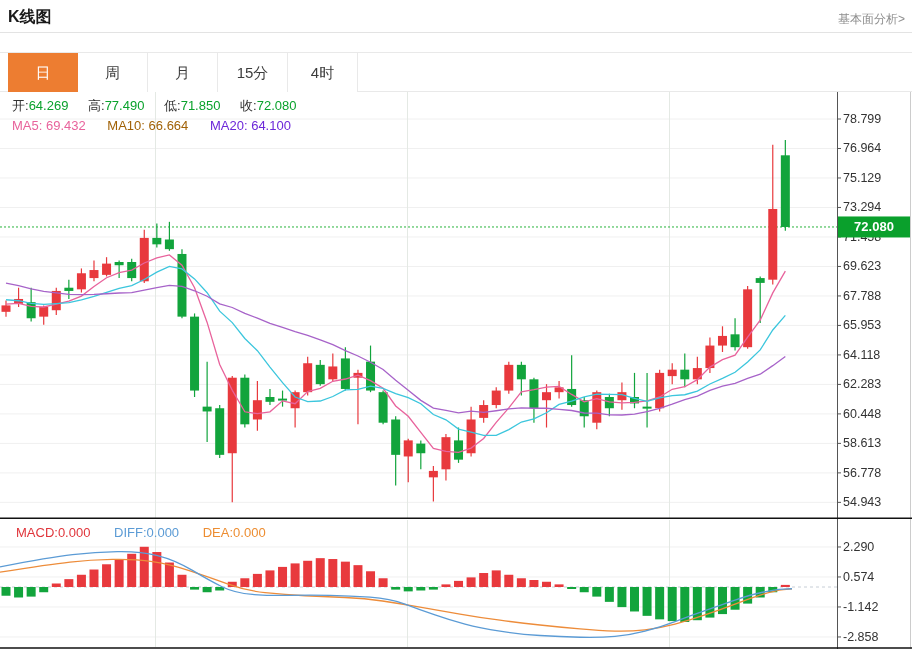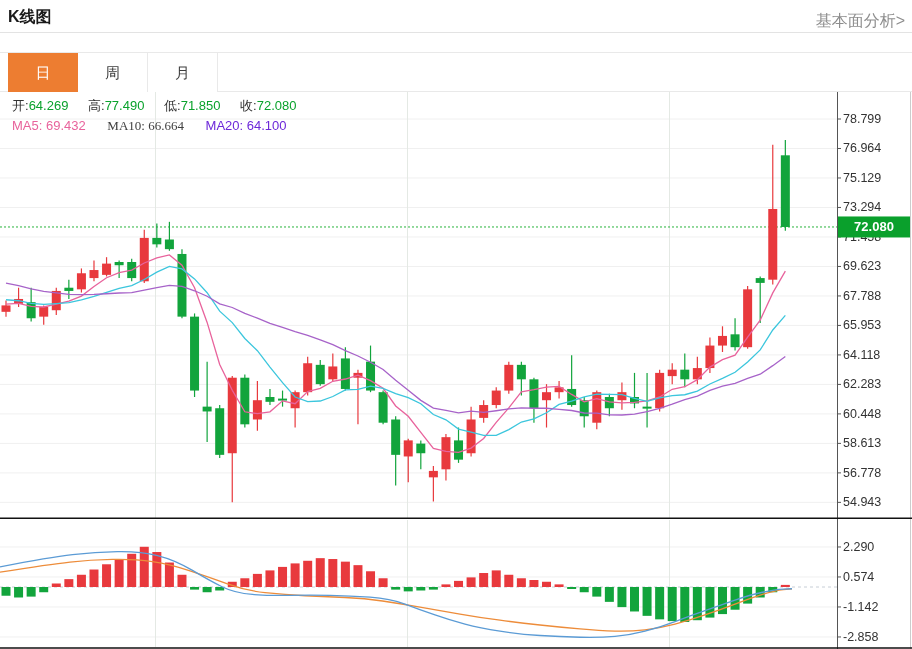--- a/index.html
+++ b/index.html
@@ -1,53 +1,55 @@
 <!DOCTYPE html>
 <html><head>
 <meta charset="utf-8">
 <style>
   html,body{margin:0;padding:0;background:#fff;}
   .widget{position:relative;width:912px;height:649px;background:#fff;overflow:hidden;
           font-family:"Liberation Sans","DejaVu Sans",sans-serif;}
   .hdr{position:absolute;top:0;left:0;width:912px;height:33px;border-bottom:1px solid #e3e3e3;box-sizing:border-box;}
   .title{position:absolute;left:8px;top:7px;font-size:16px;font-weight:bold;color:#1a1a1a;}
-  .fund-link{position:absolute;right:7px;top:11px;font-size:16px;color:#8d8d8d;cursor:pointer;text-decoration:none;}
+  .fund-link{position:absolute;right:7px;top:11px;font-size:12px;color:#8d8d8d;cursor:pointer;text-decoration:none;}
   .tabs{position:absolute;top:52px;left:0;width:912px;height:40px;box-sizing:border-box;
         border-top:1px solid #e9e9e9;border-bottom:1px solid #e9e9e9;display:flex;padding-left:8px;}
   .tab{width:70px;height:39px;line-height:39px;text-align:center;font-size:15px;color:#3d3d3d;
        background:#fff;border-right:1px solid #e9e9e9;box-sizing:border-box;cursor:pointer;}
   .tab:first-child{border-left:1px solid #e9e9e9;}
   .tab.active{background:#ed7d31;color:#fff;border-color:#ed7d31;font-weight:normal;}
   .chart-svg{position:absolute;left:0;}
   #main-svg{top:92px;}
   #macd-svg{top:519px;}
   .ohlc-row{position:absolute;left:12px;top:97px;font-size:13px;color:#333;white-space:nowrap;}
   .ohlc-row .grp{margin-right:16px;}
   .val-green{color:#0aa22c;}
   .ma-row{position:absolute;left:12px;top:118px;font-size:13px;white-space:nowrap;}
   .ma-row .grp{margin-right:18px;text-align:right;}
-  .ma5{color:#e8639c;} .ma10{color:#404040;font-family:Liberation Serif, serif;} .ma20{color:#6d28d9;}
+  .ma5{color:#e8639c;} .ma10{color:#a16207;} .ma20{color:#6d28d9;}
   .macd-labels{position:absolute;left:16px;top:525px;font-size:13px;white-space:nowrap;}
   .macd-labels .grp{margin-right:20px;}
   .lbl-macd{color:#e0353b;} .lbl-diff{color:#5b9bd5;} .lbl-dea{color:#ed8d31;}
 </style>
 </head>
 <body>
 
 <div class="widget">
 
   <div class="hdr">
     <span class="title">K线图</span>
     <a class="fund-link">基本面分析&gt;</a>
   </div>
 
   <div class="tabs">
     <div class="tab active">日</div>
     <div class="tab">周</div>
     <div class="tab">月</div>
+    <div class="tab">15分</div>
+    <div class="tab">4时</div>
   </div>
 
   <svg id="main-svg" class="chart-svg" width="912" height="427">
       <g>
         <line x1="0" y1="27" x2="837" y2="27" stroke="#f0f0f0" stroke-width="1"></line>
         <line x1="0" y1="56.48845000000013" x2="837" y2="56.48845000000013" stroke="#f0f0f0" stroke-width="1"></line>
         <line x1="0" y1="85.97690000000003" x2="837" y2="85.97690000000003" stroke="#f0f0f0" stroke-width="1"></line>
         <line x1="0" y1="115.46535000000016" x2="837" y2="115.46535000000016" stroke="#f0f0f0" stroke-width="1"></line>
         <line x1="0" y1="144.96987000000013" x2="837" y2="144.96987000000013" stroke="#f0f0f0" stroke-width="1"></line>
         <line x1="0" y1="174.45832000000004" x2="837" y2="174.45832000000004" stroke="#f0f0f0" stroke-width="1"></line>
@@ -332,14 +334,19 @@
     <span class="grp"><span>低:</span><span class="val-green">71.850</span></span>
     <span class="grp"><span>收:</span><span class="val-green">72.080</span></span>
   </div>
 
   <div class="ma-row">
     <span class="grp ma5"><span>MA5:</span> <span>69.432</span></span>
     <span class="grp ma10"><span>MA10:</span> <span>66.664</span></span>
     <span class="grp ma20"><span>MA20:</span> <span>64.100</span></span>
   </div>
 
+  <div class="macd-labels">
+    <span class="grp lbl-macd"><span>MACD:</span><span>0.000</span></span>
+    <span class="grp lbl-diff"><span>DIFF:</span><span>0.000</span></span>
+    <span class="grp lbl-dea"><span>DEA:</span><span>0.000</span></span>
+  </div>
 
 </div>
 
 </body></html>

